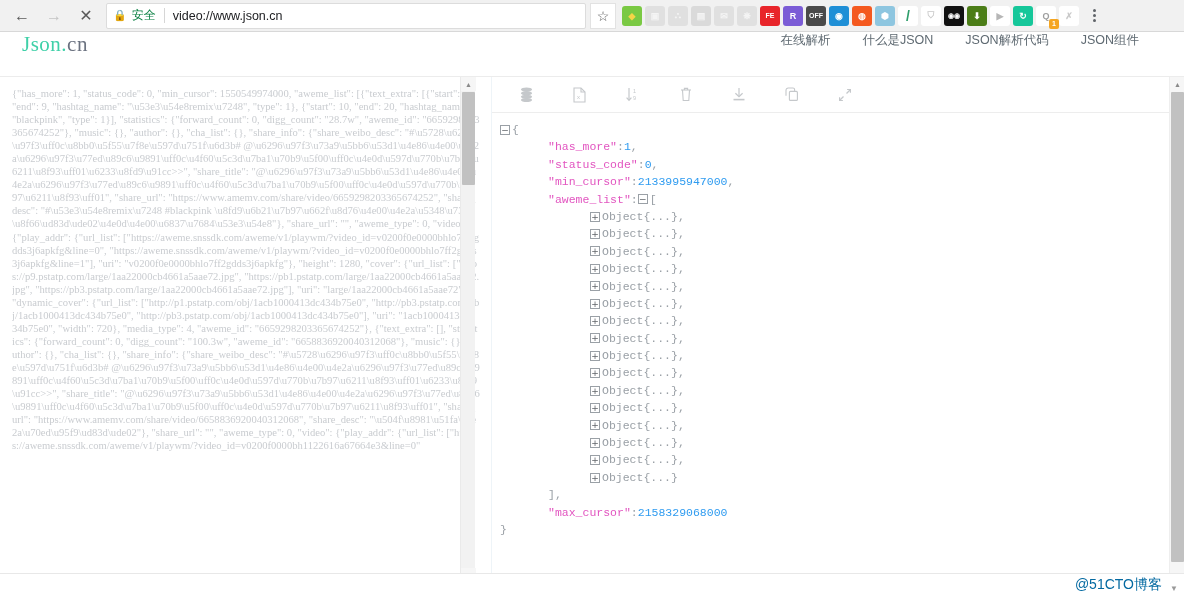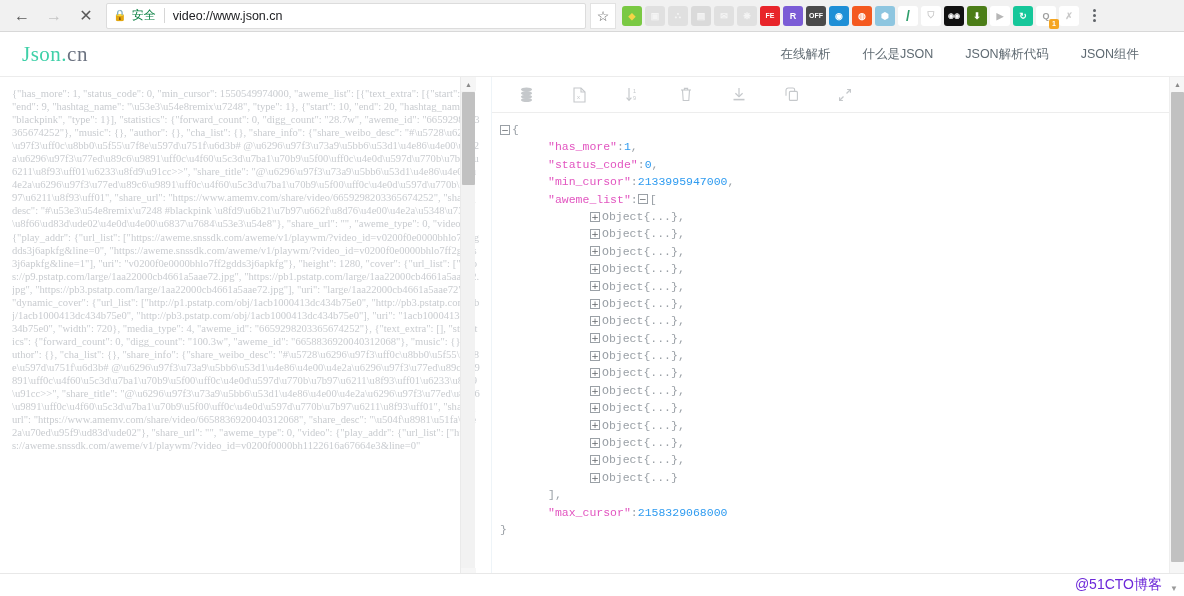--- a/index.html
+++ b/index.html
@@ -55,21 +55,21 @@
     position: absolute; right: -3px; bottom: -3px;
     background: #f5a623; color: #fff; font-size: 7px;
     width: 10px; height: 10px; border-radius: 2px;
     display: flex; align-items: center; justify-content: center;
   }
 
   
   .site-header {
     height: 45px; width: 1184px; background: #fff;
     border-bottom: 1px solid #ececec;
-    display: flex; align-items: center; padding: 0 0 0 22px;
+    display: flex; align-items: flex-start; padding: 0 0 0 22px;
   }
   .logo { font-family: "Liberation Serif", serif; font-size: 21px; letter-spacing: .5px; }
   .logo .a { color: #3fd0a8; }
   .logo .b { color: #6b7280; }
   .site-nav { margin-left: auto; display: flex; align-items: center; gap: 32px; padding-right: 45px; }
   .site-nav a { color: #5f6a72; font-size: 12.5px; text-decoration: none; white-space: nowrap; }
 
   
   .main {
     display: flex; width: 1184px; height: 519px;
@@ -155,21 +155,21 @@
   }
   .status-chip {
     position: absolute; left: 0; bottom: 0; height: 22px;
     background: #f1f1f1; border-top: 1px solid #dcdcdc;
     border-right: 1px solid #dcdcdc; padding: 0 14px 0 8px;
     display: flex; align-items: center;
     font-size: 11.5px; color: #4a4a4a; white-space: nowrap;
   }
   .watermark {
     position: absolute; right: 22px; bottom: 2px;
-    font-size: 14px; color: #6d28d9; white-space: nowrap;
+    font-size: 14px; color: #0369a1; white-space: nowrap;
     font-family: "Liberation Sans", sans-serif;
   }
   .wm-arrow {
     position: absolute; right: 6px; bottom: 3px;
     font-size: 8px; color: #9a9a9a;
   }
 </style>
 </head>
 <body>
 

